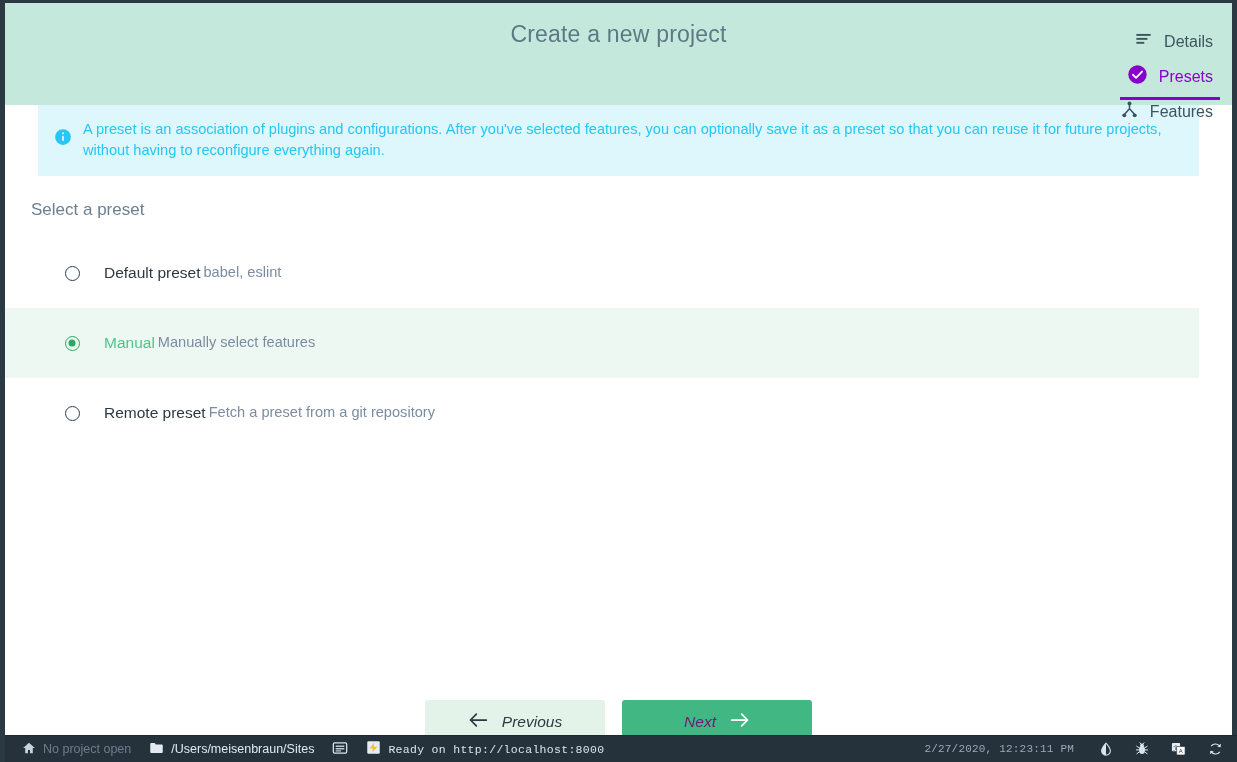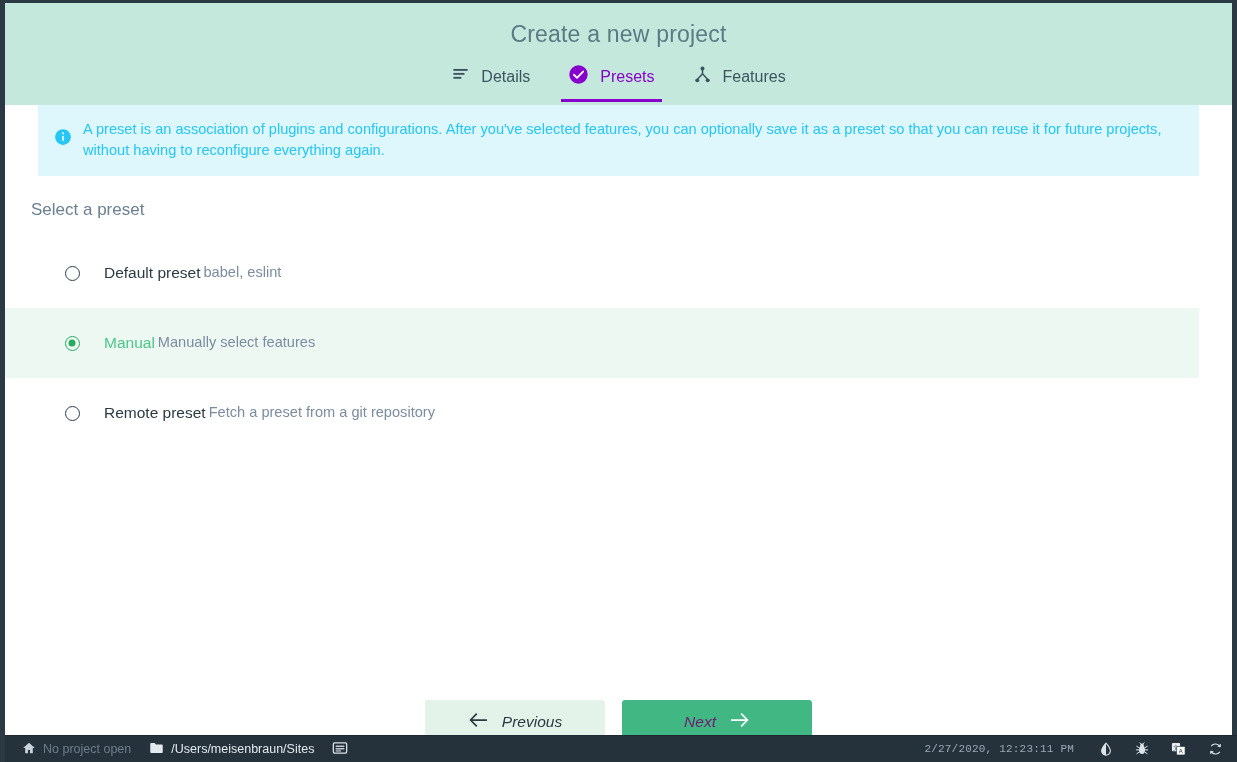--- a/index.html
+++ b/index.html
@@ -35,20 +35,21 @@
     padding-top: 18px;
     letter-spacing: .2px;
   }
   .tabs {
     display: flex;
     justify-content: center;
     align-items: flex-end;
     gap: 0px;
     margin-top: 14px;
     height: 40px;
+    flex-direction: column;
   }
   .tab {
     display: flex;
     align-items: center;
     gap: 11px;
     padding: 0 19px 11px 19px;
     cursor: pointer;
     position: relative;
     color: #3c5460;
     font-size: 16px;
@@ -342,20 +343,29 @@
       <span>
         <svg width="16" height="14" viewBox="0 0 24 20">
           <rect x="2" y="2.4" width="20" height="15.2" rx="1.8" fill="none" stroke="#dce4ea" stroke-width="1.9"></rect>
           <rect x="5.5" y="6.4" width="13" height="1.9" fill="#dce4ea"></rect>
           <rect x="5.5" y="10.2" width="13" height="1.9" fill="#dce4ea"></rect>
           <rect x="5.5" y="13.6" width="8" height="1.6" fill="#dce4ea"></rect>
         </svg>
       </span>
     </div>
 
+    <div class="sb-group">
+      <span>
+        <svg width="15" height="15" viewBox="0 0 24 24">
+          <rect x="2" y="2" width="20" height="20" rx="2" fill="#e6edf2"></rect>
+          <path d="M13 4 L6 13.6 H11.2 L10 20.5 L18 10.6 H12.4 Z" fill="#f0c419"></path>
+        </svg>
+      </span>
+      <span class="sb-mono">Ready on http://localhost:8000</span>
+    </div>
 
     <div class="sb-spacer"></div>
 
     <div class="sb-time">2/27/2020, 12:23:11 PM</div>
 
     <div class="sb-icon">
       <svg width="14" height="14" viewBox="0 0 24 24">
         <path d="M12 2 C12 2 4.5 10.3 4.5 15.2 A7.5 7.5 0 0 0 19.5 15.2 C19.5 10.3 12 2 12 2 Z" fill="none" stroke="#dce4ea" stroke-width="1.8"></path>
         <path d="M12 2 C12 2 4.5 10.3 4.5 15.2 A7.5 7.5 0 0 0 12 22.7 Z" fill="#dce4ea"></path>
       </svg>

